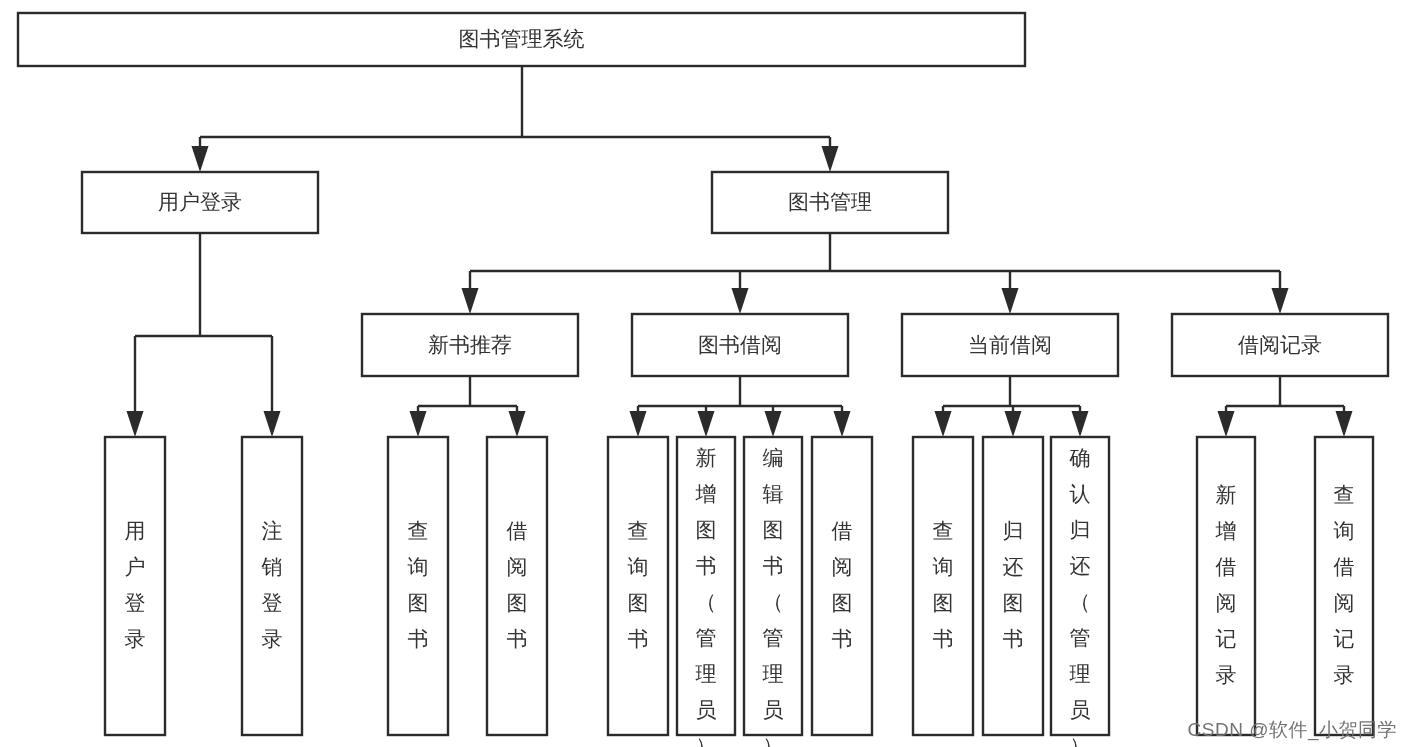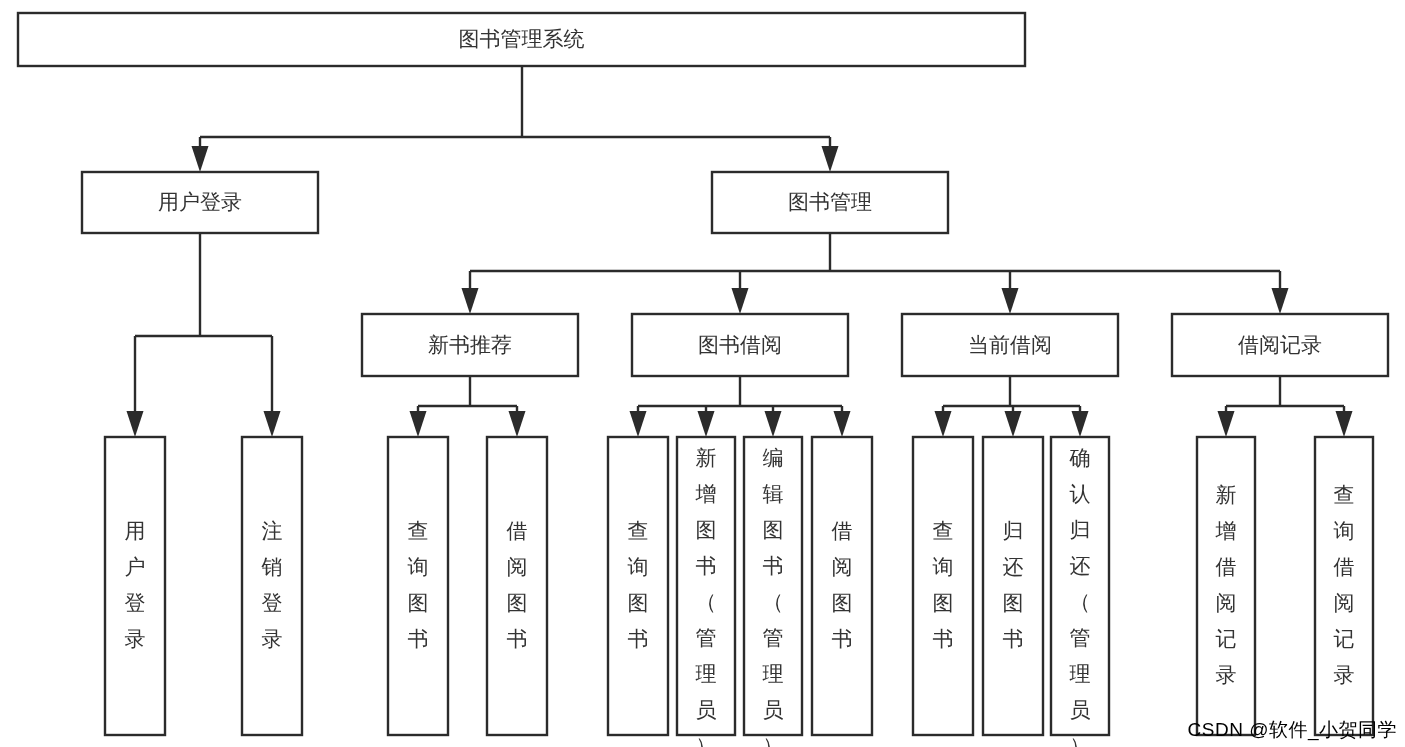--- a/index.html
+++ b/index.html
@@ -45,21 +45,21 @@
     fill: #333333;
     font-family: "Liberation Sans", "DejaVu Sans", sans-serif;
     font-size: 21px;
     text-anchor: middle;
     dominant-baseline: middle;
   }
   .watermark-text {
     position: absolute;
     right: 8px;
     bottom: 4px;
-    color: #000000;
+    color: #737373;
     font-size: 19px;
     font-family: "Liberation Sans", "DejaVu Sans", sans-serif;
     letter-spacing: 0.5px;
     white-space: nowrap;
     user-select: none;
   }
 </style>
 </head>
 <body>
 

